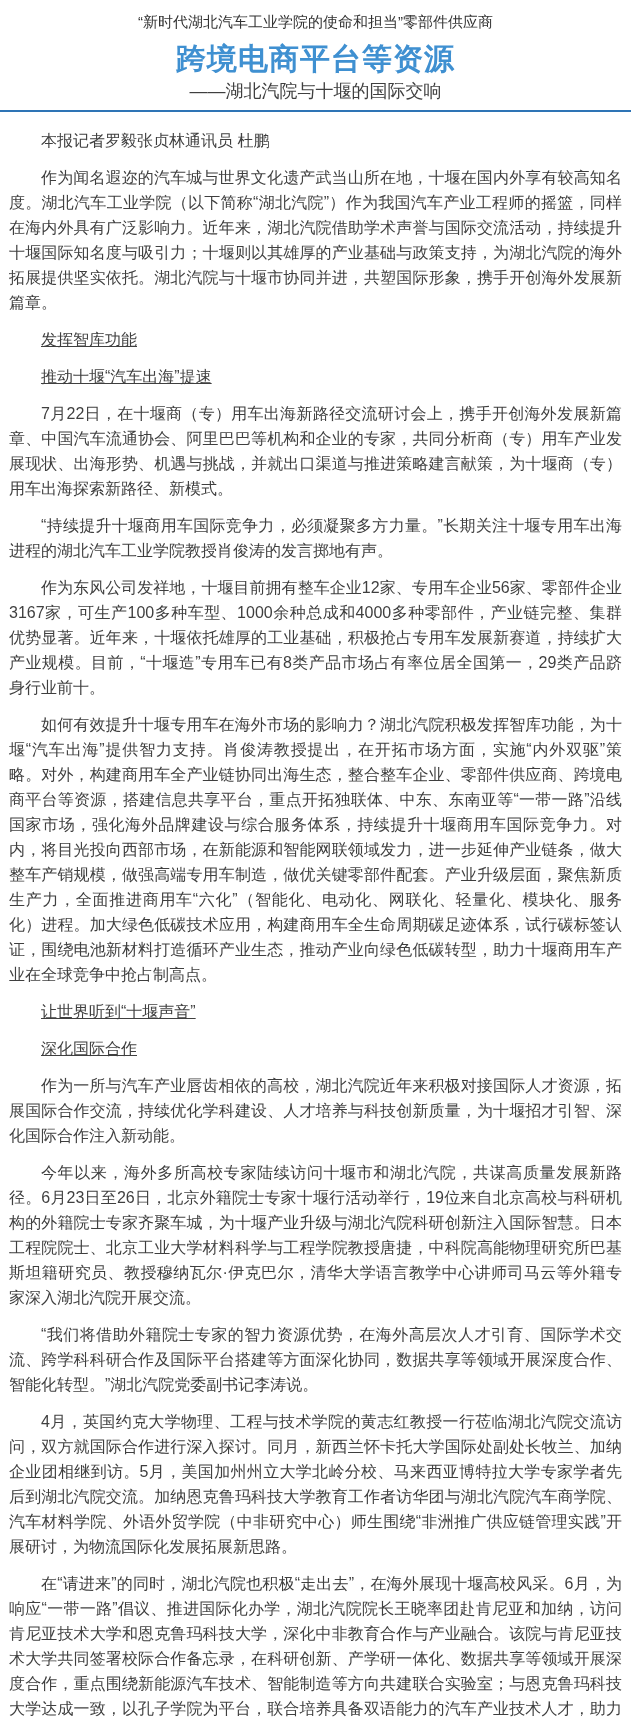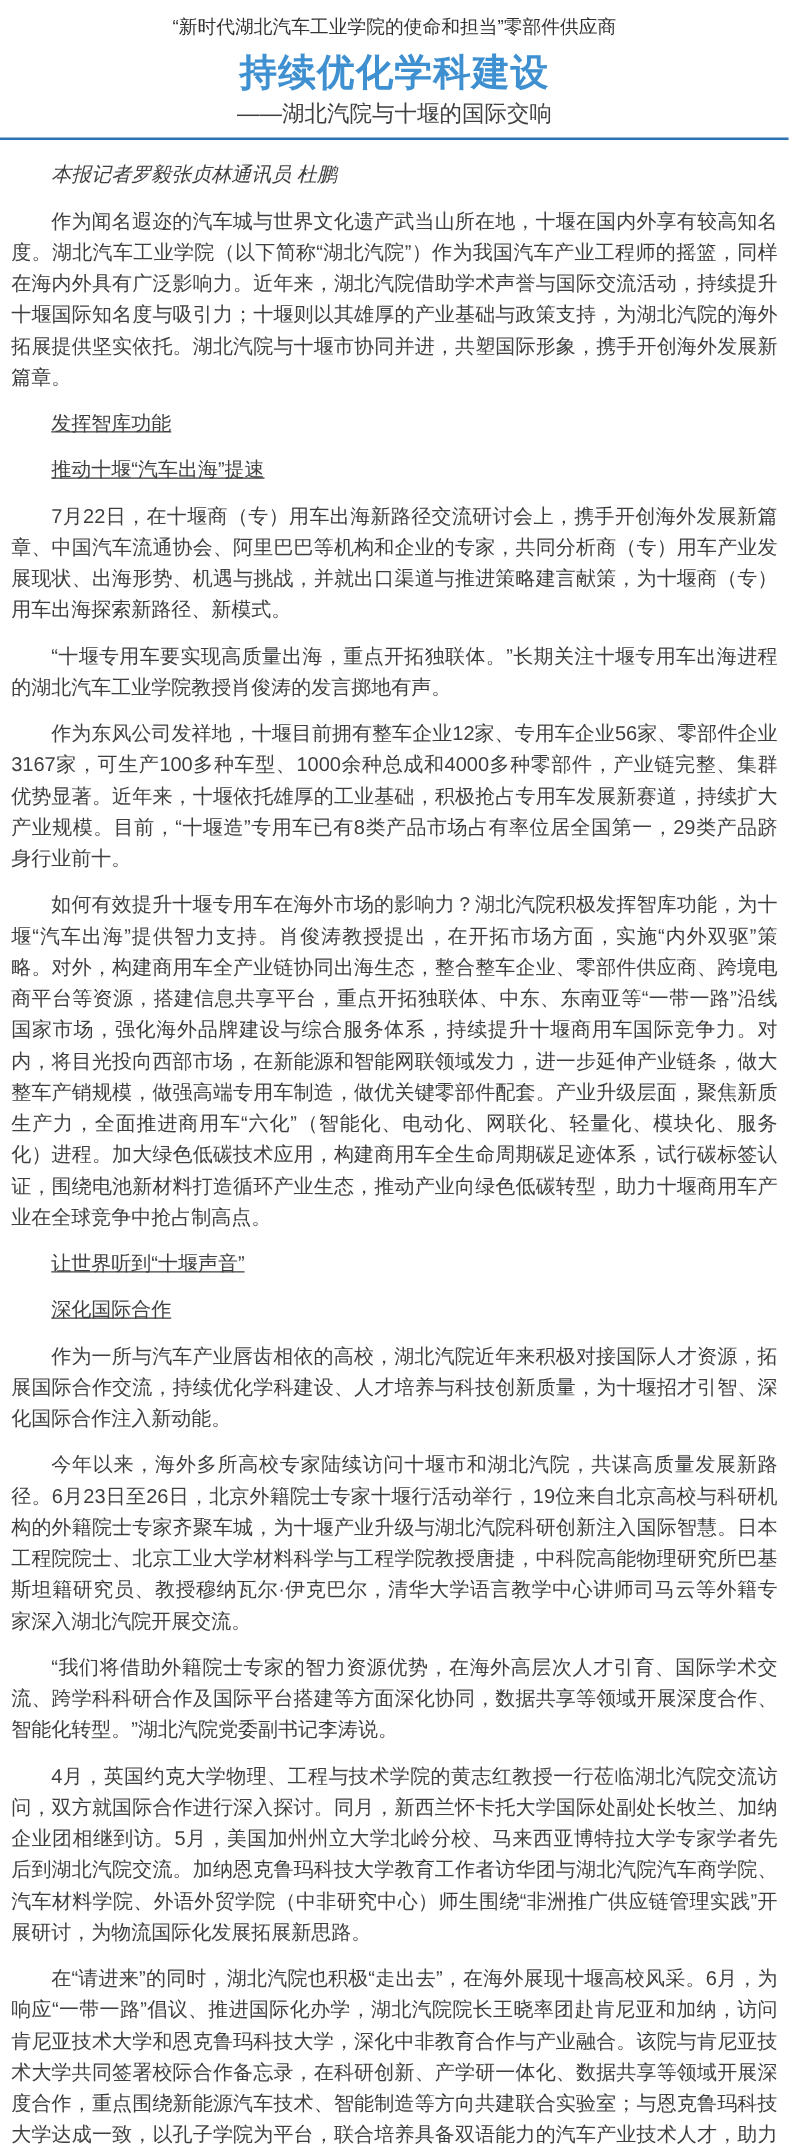--- a/index.html
+++ b/index.html
@@ -42,51 +42,50 @@
     border: none;
     border-top: 2px solid #2e74b5;
     margin: 0 -9px;
     height: 0;
   }
   .byline {
     font-size: 16px;
     line-height: 25px;
     text-indent: 2em;
     margin: 16px 0 12px 0;
-    font-style: italic;
   }
   .article-body p {
     font-size: 16px;
     line-height: 25px;
     text-indent: 2em;
     text-align: justify;
     margin: 12px 0;
   }
   .article-body p.section-heading {
     font-weight: normal;
     text-decoration: underline;
   }
 </style>
 </head>
 <body>
 
 <div class="page">
   <div>
     <div class="series-line">“新时代湖北汽车工业学院的使命和担当”零部件供应商</div>
-    <h1 class="main-title">持续优化学科建设</h1>
+    <h1 class="main-title">跨境电商平台等资源</h1>
     <div class="subtitle">——湖北汽院与十堰的国际交响</div>
   </div>
   <hr class="header-rule">
   <div class="byline">本报记者罗毅张贞林通讯员 杜鹏</div>
   <div class="article-body">
       <p class="body-para">作为闻名遐迩的汽车城与世界文化遗产武当山所在地，十堰在国内外享有较高知名度。湖北汽车工业学院（以下简称“湖北汽院”）作为我国汽车产业工程师的摇篮，同样在海内外具有广泛影响力。近年来，湖北汽院借助学术声誉与国际交流活动，持续提升十堰国际知名度与吸引力；十堰则以其雄厚的产业基础与政策支持，为湖北汽院的海外拓展提供坚实依托。湖北汽院与十堰市协同并进，共塑国际形象，携手开创海外发展新篇章。</p>
       <p class="section-heading">发挥智库功能</p>
       <p class="section-heading">推动十堰“汽车出海”提速</p>
       <p class="body-para">7月22日，在十堰商（专）用车出海新路径交流研讨会上，携手开创海外发展新篇章、中国汽车流通协会、阿里巴巴等机构和企业的专家，共同分析商（专）用车产业发展现状、出海形势、机遇与挑战，并就出口渠道与推进策略建言献策，为十堰商（专）用车出海探索新路径、新模式。</p>
-      <p class="body-para">“十堰专用车要实现高质量出海，重点开拓独联体。”长期关注十堰专用车出海进程的湖北汽车工业学院教授肖俊涛的发言掷地有声。</p>
+      <p class="body-para">“持续提升十堰商用车国际竞争力，必须凝聚多方力量。”长期关注十堰专用车出海进程的湖北汽车工业学院教授肖俊涛的发言掷地有声。</p>
       <p class="body-para">作为东风公司发祥地，十堰目前拥有整车企业12家、专用车企业56家、零部件企业3167家，可生产100多种车型、1000余种总成和4000多种零部件，产业链完整、集群优势显著。近年来，十堰依托雄厚的工业基础，积极抢占专用车发展新赛道，持续扩大产业规模。目前，“十堰造”专用车已有8类产品市场占有率位居全国第一，29类产品跻身行业前十。</p>
       <p class="body-para">如何有效提升十堰专用车在海外市场的影响力？湖北汽院积极发挥智库功能，为十堰“汽车出海”提供智力支持。肖俊涛教授提出，在开拓市场方面，实施“内外双驱”策略。对外，构建商用车全产业链协同出海生态，整合整车企业、零部件供应商、跨境电商平台等资源，搭建信息共享平台，重点开拓独联体、中东、东南亚等“一带一路”沿线国家市场，强化海外品牌建设与综合服务体系，持续提升十堰商用车国际竞争力。对内，将目光投向西部市场，在新能源和智能网联领域发力，进一步延伸产业链条，做大整车产销规模，做强高端专用车制造，做优关键零部件配套。产业升级层面，聚焦新质生产力，全面推进商用车“六化”（智能化、电动化、网联化、轻量化、模块化、服务化）进程。加大绿色低碳技术应用，构建商用车全生命周期碳足迹体系，试行碳标签认证，围绕电池新材料打造循环产业生态，推动产业向绿色低碳转型，助力十堰商用车产业在全球竞争中抢占制高点。</p>
       <p class="section-heading">让世界听到“十堰声音”</p>
       <p class="section-heading">深化国际合作</p>
       <p class="body-para">作为一所与汽车产业唇齿相依的高校，湖北汽院近年来积极对接国际人才资源，拓展国际合作交流，持续优化学科建设、人才培养与科技创新质量，为十堰招才引智、深化国际合作注入新动能。</p>
       <p class="body-para">今年以来，海外多所高校专家陆续访问十堰市和湖北汽院，共谋高质量发展新路径。6月23日至26日，北京外籍院士专家十堰行活动举行，19位来自北京高校与科研机构的外籍院士专家齐聚车城，为十堰产业升级与湖北汽院科研创新注入国际智慧。日本工程院院士、北京工业大学材料科学与工程学院教授唐捷，中科院高能物理研究所巴基斯坦籍研究员、教授穆纳瓦尔·伊克巴尔，清华大学语言教学中心讲师司马云等外籍专家深入湖北汽院开展交流。</p>
       <p class="body-para">“我们将借助外籍院士专家的智力资源优势，在海外高层次人才引育、国际学术交流、跨学科科研合作及国际平台搭建等方面深化协同，数据共享等领域开展深度合作、智能化转型。”湖北汽院党委副书记李涛说。</p>
       <p class="body-para">4月，英国约克大学物理、工程与技术学院的黄志红教授一行莅临湖北汽院交流访问，双方就国际合作进行深入探讨。同月，新西兰怀卡托大学国际处副处长牧兰、加纳企业团相继到访。5月，美国加州州立大学北岭分校、马来西亚博特拉大学专家学者先后到湖北汽院交流。加纳恩克鲁玛科技大学教育工作者访华团与湖北汽院汽车商学院、汽车材料学院、外语外贸学院（中非研究中心）师生围绕“非洲推广供应链管理实践”开展研讨，为物流国际化发展拓展新思路。</p>
       <p class="body-para">在“请进来”的同时，湖北汽院也积极“走出去”，在海外展现十堰高校风采。6月，为响应“一带一路”倡议、推进国际化办学，湖北汽院院长王晓率团赴肯尼亚和加纳，访问肯尼亚技术大学和恩克鲁玛科技大学，深化中非教育合作与产业融合。该院与肯尼亚技术大学共同签署校际合作备忘录，在科研创新、产学研一体化、数据共享等领域开展深度合作，重点围绕新能源汽车技术、智能制造等方向共建联合实验室；与恩克鲁玛科技大学达成一致，以孔子学院为平台，联合培养具备双语能力的汽车产业技术人才，助力中非汽车产业合作升级。（下转2版）</p>
     </div>

